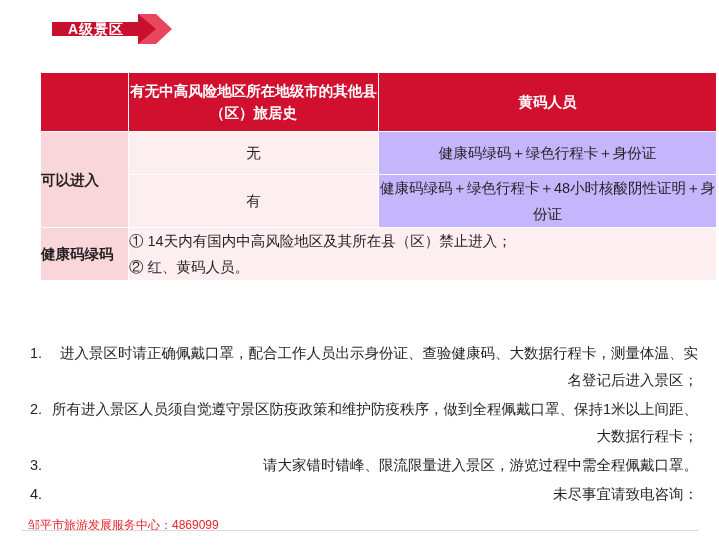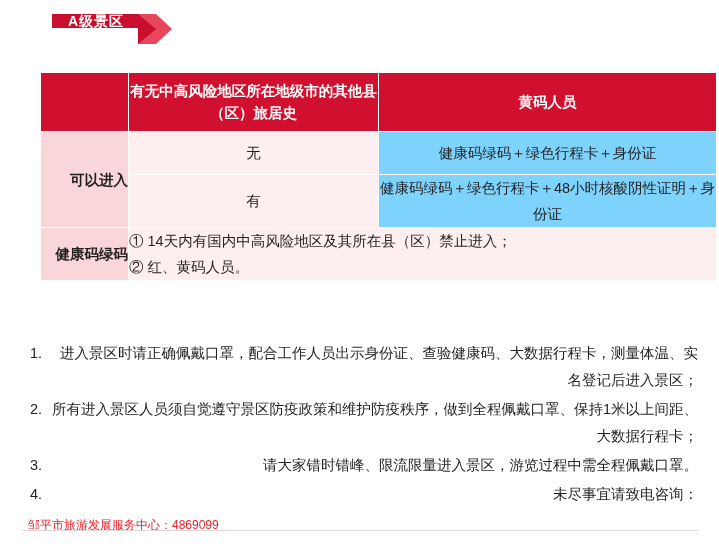--- a/index.html
+++ b/index.html
@@ -20,21 +20,21 @@
     height: 551px;
     box-sizing: border-box;
   }
 
   
   .banner-wrap {
     position: absolute;
     left: 52px;
     top: 14px;
     display: flex;
-    align-items: flex-start;
+    align-items: center;
     height: 30px;
   }
   .banner-label {
     background: #c8102e;
     color: #ffffff;
     font-size: 14px;
     font-weight: bold;
     letter-spacing: 1px;
     padding: 0 14px 0 16px;
     display: flex;
@@ -93,33 +93,33 @@
     padding: 4px 10px;
   }
   .hdr.blank {
     background: #d0102e;
   }
   .col-label {
     background: #f8d6da;
     color: #231f20;
     font-size: 14.5px;
     font-weight: bold;
-    text-align: right;
+    text-align: left;
     line-height: 24px;
   }
   .cell-mid {
     background: #fdeff0;
     color: #231f20;
     font-size: 14.5px;
     text-align: center;
     height: 42px;
     line-height: 24px;
   }
   .cell-right {
-    background: #7dd3fc;
+    background: #c4b5fd;
     color: #231f20;
     font-size: 14.5px;
     text-align: center;
     line-height: 26px;
     padding: 6px 12px;
   }
   .cell-ban {
     background: #fdeff0;
     color: #231f20;
     font-size: 14.5px;

